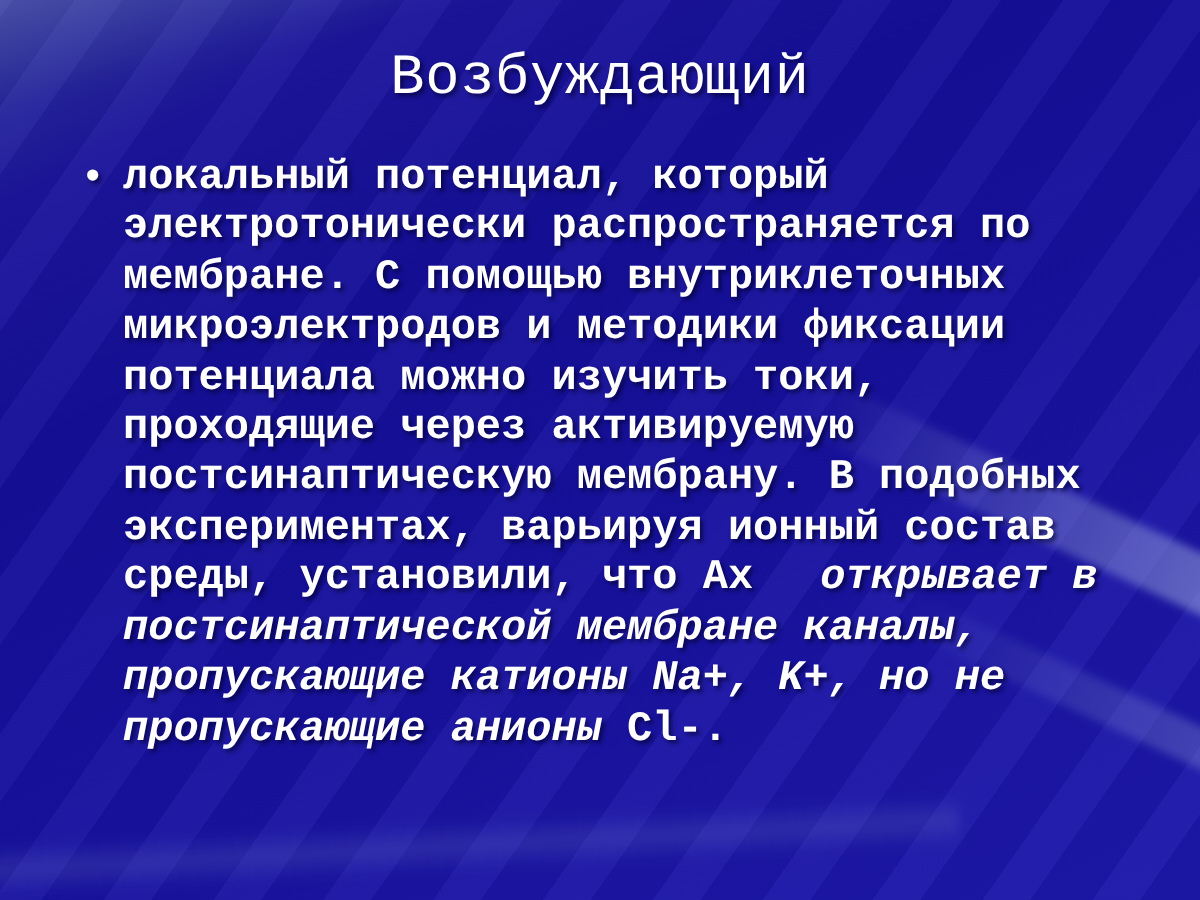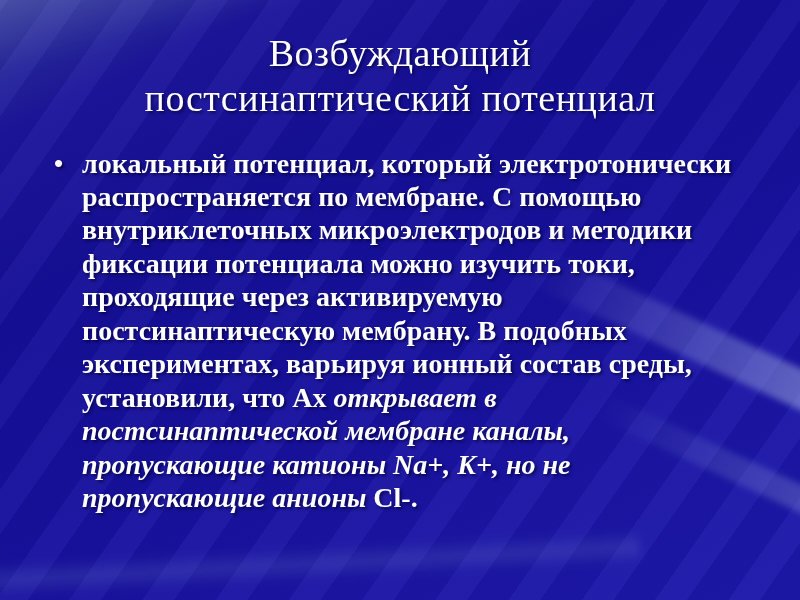--- a/index.html
+++ b/index.html
@@ -5,21 +5,21 @@
   html, body {
     margin: 0;
     padding: 0;
     background: #000;
   }
   .slide {
     position: relative;
     width: 800px;
     height: 600px;
     overflow: hidden;
-    font-family: Liberation Serif, serif;
+    font-family: Liberation Mono, monospace;
     color: #ffffff;
     background:
       linear-gradient(155deg,
         #31379b 0%,
         #1c159c 14%,
         #150f98 32%,
         #17119e 55%,
         #1b15a6 78%,
         #1d18aa 100%);
   }
@@ -114,35 +114,34 @@
     font-weight: 700;
     line-height: 1.195;
     text-shadow: 2px 2px 3px rgba(0,0,40,0.65);
   }
   .bullet {
     position: absolute;
     left: 54px;
     top: 1px;
     font-size: 26px;
   }
-  .seg-italic { font-style: italic; }
+  .seg-italic { font-style: italic; margin-left: 28px; }
 </style>
 </head>
 <body>
 
 <div class="slide">
 
   <div class="bg-texture"></div>
   <div class="streak-topleft"></div>
   <div class="streak-right-1"></div>
   <div class="streak-right-2"></div>
   <div class="band-bottom"></div>
 
   <h1 class="title">
     <span class="title-line">Возбуждающий</span>
-    <span class="title-line">постсинаптический потенциал</span>
   </h1>
 
   <div class="body-para">
     <span class="bullet">•</span><span class="seg-regular">локальный потенциал, который электротонически распространяется по мембране. С помощью внутриклеточных микроэлектродов и методики фиксации потенциала можно изучить токи, проходящие через активируемую постсинаптическую мембрану. В подобных экспериментах, варьируя ионный состав среды, установили, что Ах </span><span class="seg-italic">открывает в постсинаптической мембране каналы, пропускающие катионы Na+, K+, но не пропускающие анионы </span><span class="seg-regular">Cl-.</span>
   </div>
 
 </div>
 
 </body></html>

